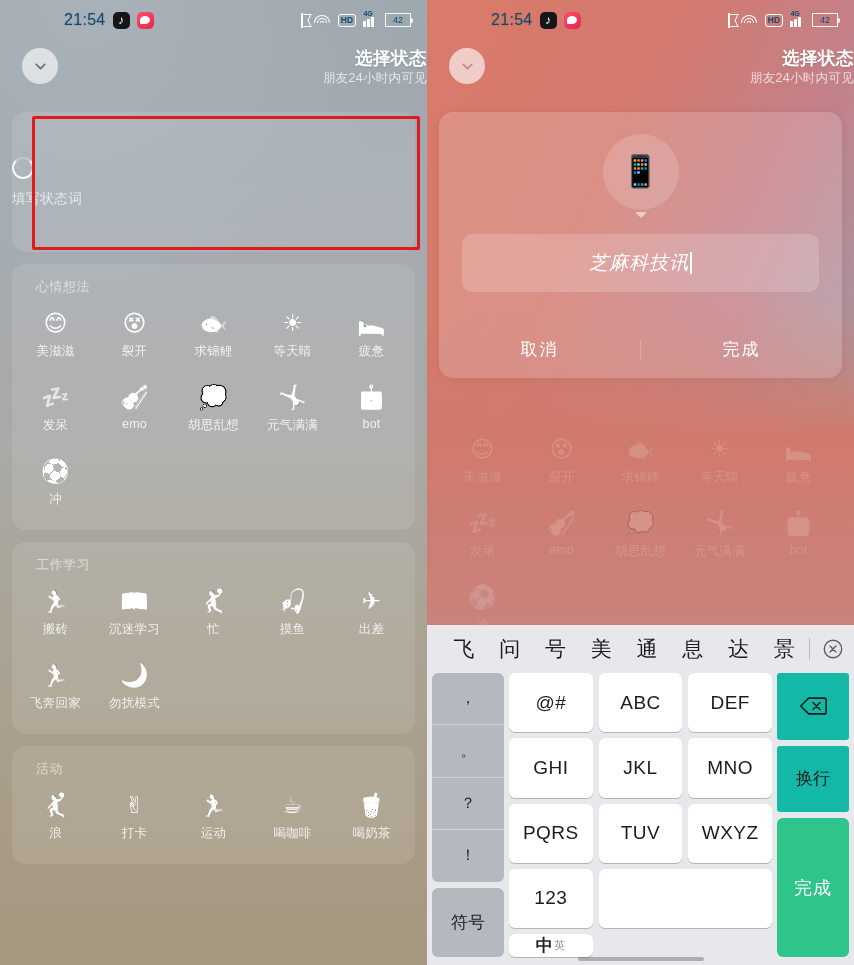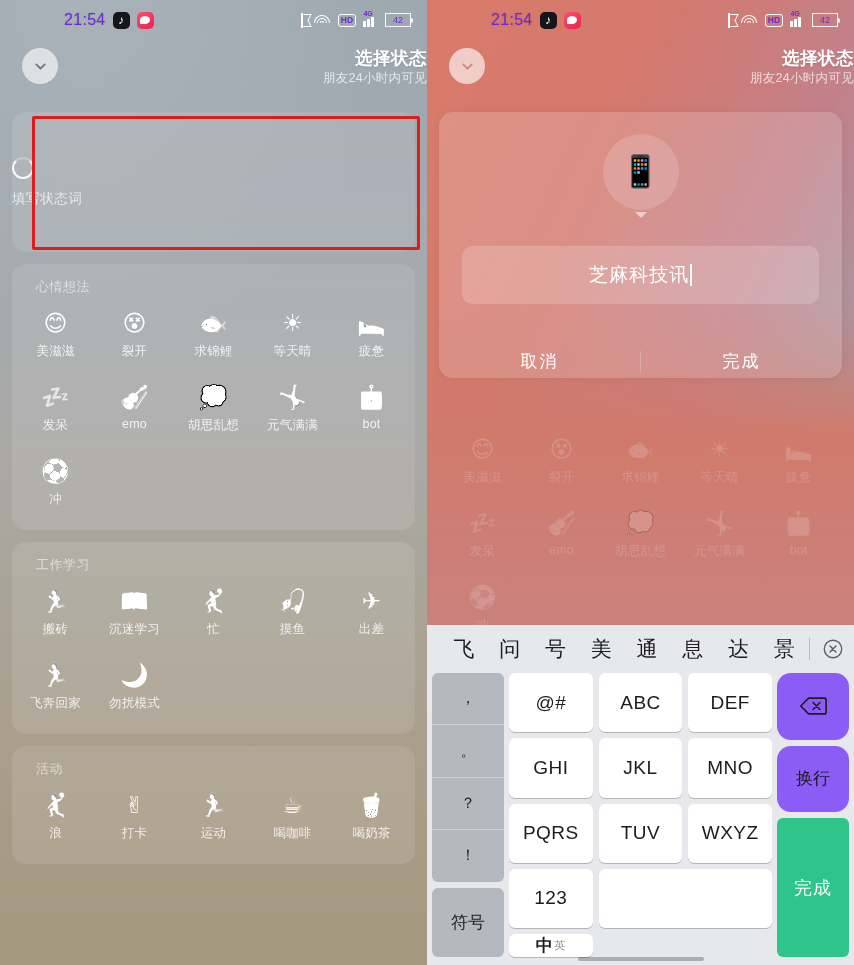--- a/index.html
+++ b/index.html
@@ -27,21 +27,21 @@
       linear-gradient(115deg, #d97b6a 0%, #d4796d 28%, #c2818a 52%, #9aa3ae 78%, #8e9aa6 100%);
   }
   .panel-right .bg2 {
     position: absolute; left:0; right:0; top: 300px; height: 360px;
     background: linear-gradient(to bottom, rgba(214,121,106,0.0) 0%, #d07a6c 38%, #c9837f 100%);
   }
 
   
   .statusbar {
     position: relative; height: 40px; display: flex; align-items: center;
-    padding: 0 16px; color: #6d28d9; font-size: 15px; z-index: 6;
+    padding: 0 16px; color: #0c4a6e; font-size: 15px; z-index: 6;
   }
   .sb-left { display: flex; align-items: center; gap: 7px; margin-left: 48px; }
   .sb-time { font-size: 16px; letter-spacing: .3px; font-weight: 500;
              text-shadow: 0 0 2px rgba(0,0,0,.18); }
   .appicon { width: 17px; height: 17px; border-radius: 5px; display: inline-block;
              position: relative; flex: none; }
   .appicon.tiktok { background: #14161a; }
   .appicon.tiktok::after {
     content: "♪"; position: absolute; inset: 0; color: #fff;
     font-size: 12px; line-height: 17px; text-align: center;
@@ -127,23 +127,23 @@
   }
   .avatar-ring {
     width: 76px; height: 76px; border-radius: 50%; margin: 4px auto 0;
     background: rgba(255,255,255,.16); display:flex; align-items:center; justify-content:center;
   }
   .avatar-ring .glyph { font-size: 31px; line-height: 34px; }
   .caret-down { width: 0; height: 0; margin: 2px auto 0;
                 border-left: 6px solid transparent; border-right: 6px solid transparent;
                 border-top: 6px solid rgba(255,255,255,.55); }
   .dlg-input {
-    margin: 28px 23px 0; height: 58px; border-radius: 10px;
+    margin: 16px 23px 0; height: 58px; border-radius: 10px;
     background: rgba(255,255,255,.18);
-    display:flex; align-items:center; justify-content:center;
+    display:flex; align-items:center; justify-content:center;font-style:italic;
   }
   .dlg-input .val { color:#fff; font-size: 19px; letter-spacing: 1px; }
   .dlg-input .caret { display:inline-block; width: 1.6px; height: 22px; background: #fff;
                       margin-left: 1px; vertical-align: -4px; }
   .dlg-actions { display:flex; margin-top: 40px; }
   .dlg-btn { flex: 1; text-align:center; color:#fff; font-size: 17px; letter-spacing: 2px; padding: 6px 0; }
   .dlg-sep { width: 1px; height: 22px; background: rgba(255,255,255,.22); align-self:center; }
 
   
   .keyboard { position: absolute; left:0; right:0; bottom:0; height: 340px;
@@ -168,21 +168,21 @@
              grid-template-rows: repeat(4, 1fr); gap: 6px; }
   .key { background: #fff; border-radius: 6px; box-shadow: 0 1px 0 rgba(0,0,0,.22);
          display:flex; align-items:center; justify-content:center;
          font-size: 19px; color:#1c1c1e; letter-spacing: .5px; }
   .key.space { grid-column: span 2; }
   .key.lang { position: relative; font-size: 15px; }
   .key.lang .zh { font-size: 17px; font-weight: 600; }
   .key.lang .en { font-size: 11px; color:#8a8d93; margin-left:1px; align-self:flex-end; padding-bottom:4px;}
 
   .kb-col-right { width: 72px; display:grid; grid-template-rows: repeat(4, 1fr); gap: 6px; }
-  .key-fn { background: #8b5cf6; border-radius: 14px; display:flex; align-items:center;
+  .key-fn { background: #14b8a6; border-radius: 3px; display:flex; align-items:center;
             justify-content:center; font-size: 17px; color:#1c1c1e; }
   .key-done { background: #2fc48a; border-radius: 6px; grid-row: span 2;
               display:flex; align-items:center; justify-content:center;
               font-size: 18px; color:#fff; letter-spacing: 1px; }
   .key-bksp svg { width: 28px; height: 20px; }
 
   .home-indicator { position:absolute; bottom: 4px; left: 50%; transform: translateX(-50%);
                     width: 126px; height: 4px; border-radius: 3px; background: rgba(0,0,0,.25); }
 </style>
 </head>

